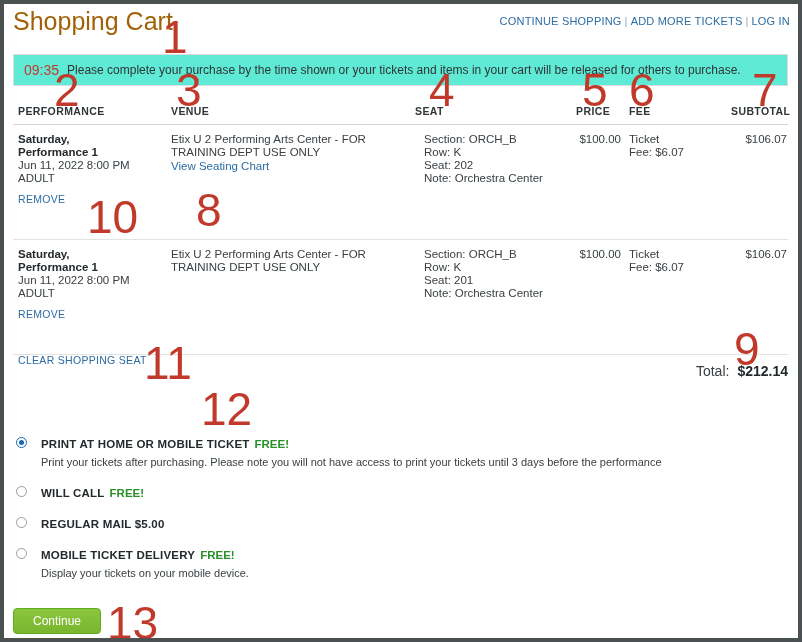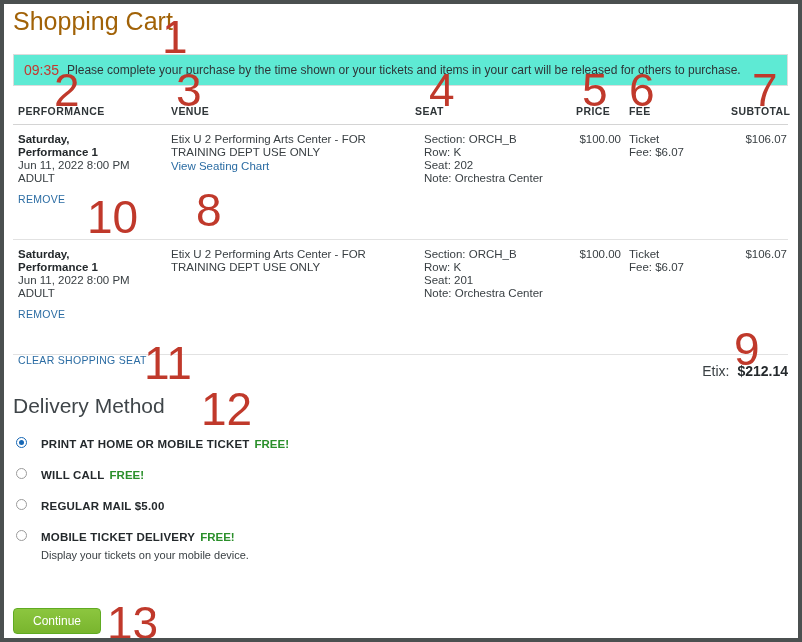--- a/index.html
+++ b/index.html
@@ -269,20 +269,23 @@
   }
 </style>
 </head>
 <body>
 
 <div class="page">
   <div class="inner">
 
     <div class="page-title">Shopping Cart</div>
 
+    <div class="top-links">
+      <a href="#">CONTINUE SHOPPING</a><span class="sep">|</span><a href="#">ADD MORE TICKETS</a><span class="sep">|</span><a href="#">LOG IN</a>
+    </div>
 
     <div class="notice">
       <span class="timer">09:35</span>
       <span class="notice-text">Please complete your purchase by the time shown or your tickets and items in your cart will be released for others to purchase.</span>
     </div>
 
     <div class="cart">
 
       <div class="cart-head">
         <div class="col c-perf">PERFORMANCE</div>
@@ -339,30 +342,30 @@
           <span>Ticket</span><br>
           <span>Fee: $6.07</span>
         </div>
         <div class="cell sub">$106.07</div>
       </div>
     </div>
 
     <a class="clear-cart" href="#">CLEAR SHOPPING SEAT</a>
 
     <div class="total-wrap">
-      <span>Etix:</span><span class="total-amount">$212.14</span>
+      <span>Total:</span><span class="total-amount">$212.14</span>
     </div>
 
-    <div class="section-title">Delivery Method</div>
 
     <div class="delivery-list">
 
       <div class="delivery-opt">
         <span class="radio checked"></span>
         <span class="opt-label">PRINT AT HOME OR MOBILE TICKET</span><span class="opt-free">FREE!</span>
+        <div class="opt-desc">Print your tickets after purchasing. Please note you will not have access to print your tickets until 3 days before the performance</div>
       </div>
 
       <div class="delivery-opt">
         <span class="radio"></span>
         <span class="opt-label">WILL CALL</span><span class="opt-free">FREE!</span>
       </div>
 
       <div class="delivery-opt">
         <span class="radio"></span>
         <span class="opt-label">REGULAR MAIL $5.00</span><span class="opt-free"></span>

